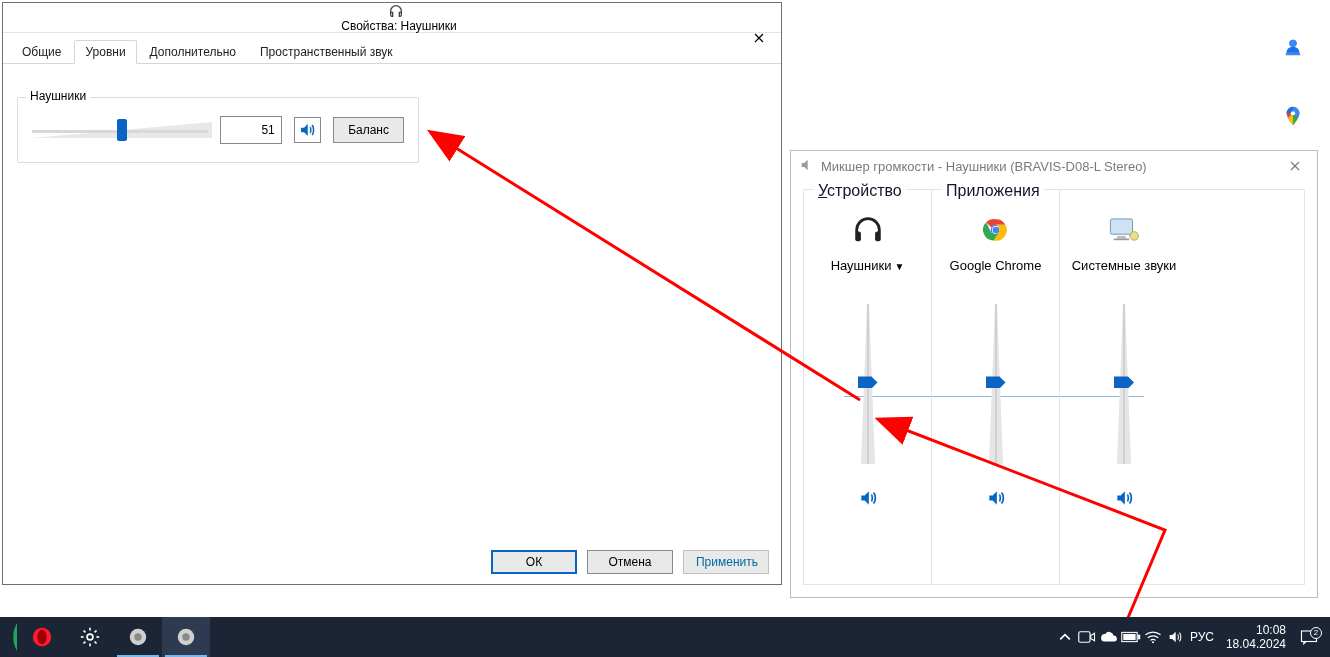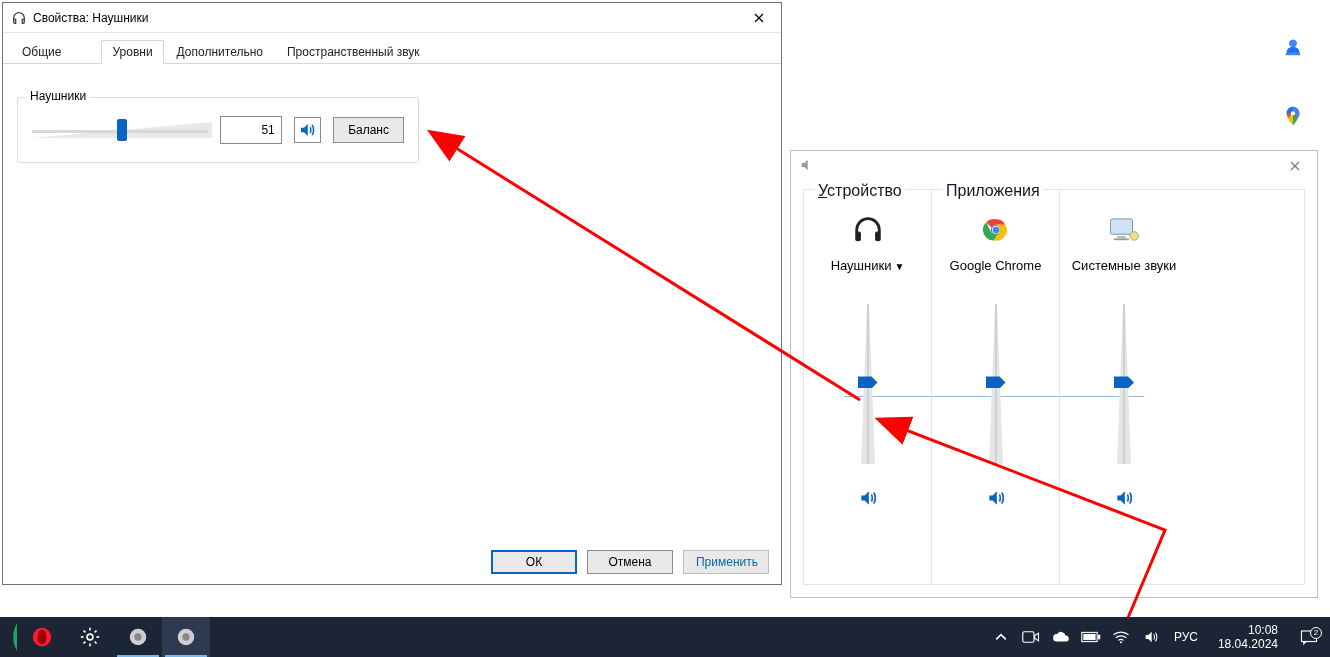--- a/index.html
+++ b/index.html
@@ -20,20 +20,21 @@
     width: 780px; height: 583px;
     background: #ffffff;
     border: 1px solid #707070;
   }
   .prop-titlebar {
     height: 30px;
     display: flex;
     align-items: center;
     padding: 0 0 0 8px;
     border-bottom: 1px solid #e5e5e5;
+    flex-direction: column;
   }
   .hp-icon svg { width: 16px; height: 16px; display:block; }
   .prop-title { margin-left: 6px; font-size: 12px; }
   .prop-close {
     margin-left: auto;
     width: 45px; height: 30px;
     display:flex; align-items:center; justify-content:center;
     cursor: pointer;
   }
   .prop-close svg { width:10px; height:10px; }
@@ -53,21 +54,20 @@
     border-top-right-radius: 2px;
     cursor: pointer;
     position: relative;
     top: 1px;
     color: #222;
   }
   .tab.active {
     border: 1px solid #d6d6d6;
     border-bottom: 1px solid #ffffff;
     background: #ffffff;
-    margin-left: 27px;
   }
 
   .group-box {
     position: absolute;
     left: 14px; top: 94px;
     width: 402px; height: 66px;
     border: 1px solid #dcdcdc;
     border-radius: 2px;
   }
   .group-label {
@@ -303,21 +303,21 @@
   }
   .tb-item.active { background: #2e3a50; }
   .tb-item.underline::after{
     content:"";
     position:absolute;
     bottom:0; width:42px; height:2px; background:#76b9ed;
   }
   .tb-item { position:relative; }
   .taskbar .right {
     margin-left:auto;
-    display:flex; align-items:center; gap: 8px;
+    display:flex; align-items:center; 
     padding-right: 6px;
     height:100%;
   }
   .tray-icon {
     display:flex; align-items:center; justify-content:center;
     width: 22px; height: 40px; cursor:pointer;
     color:#ffffff;
   }
   .tray-text { padding: 0 4px; cursor:pointer; }
   .clock {
@@ -389,20 +389,21 @@
   </div>
 </div>
 
 <div class="mixer-window">
   <div class="mixer-titlebar">
     <span>
       <svg width="16" height="16" viewBox="0 0 24 24">
           <path fill="#9a9a9a" d="M4 9v6h4l5 5V4L8 9H4z"></path>
         </svg>
     </span>
+    <span class="mixer-title">Микшер громкости - Наушники (BRAVIS-D08-L Stereo)</span>
     <div class="mixer-close">
       <svg viewBox="0 0 10 10">
           <path d="M1 1 L9 9 M9 1 L1 9" stroke="#7a7a7a" stroke-width="1.2"></path>
         </svg>
     </div>
   </div>
 
   <div class="mixer-body">
 
     <div class="slider-connect" style="left:40px; width:300px; top:206px;"></div>

